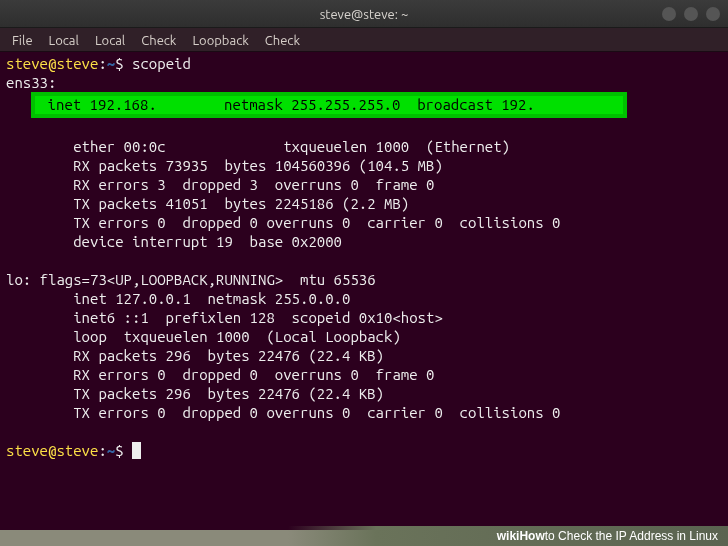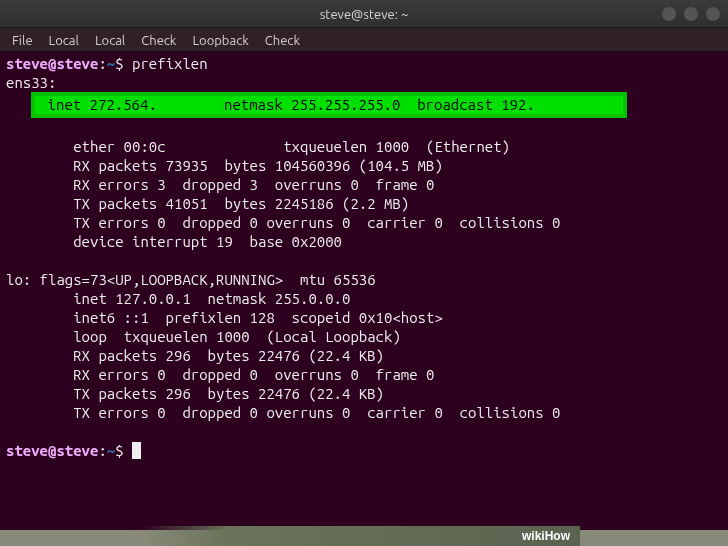--- a/index.html
+++ b/index.html
@@ -65,21 +65,21 @@
   .terminal {
     flex: 1;
     padding: 2px 6px;
     color: #eeeeee;
     font-size: 15px;
     line-height: 19px;
     white-space: pre;
     overflow: hidden;
     background: #2c001e;
   }
-  .prompt-user { color: #f0abfc; font-weight: bold; }
+  .prompt-user { color: #fde047; font-weight: normal; }
   .prompt-colon { color: #eeeeee; }
   .prompt-path { color: #3465a4; font-weight: bold; }
   .prompt-dollar { color: #eeeeee; }
   .highlight {
     background: #00e000;
     color: #000000;
     border: 4px solid #00c000;
     display: inline-block;
     padding: 0 4px;
     line-height: 18px;
@@ -88,21 +88,21 @@
     display: inline-block;
     width: 9px;
     height: 17px;
     background: #eeeeee;
     vertical-align: text-bottom;
   }
   .footer {
     position: absolute;
     bottom: 0;
     left: 0;
-    width: 580px;
+    width: 728px;
     height: 20px;
   }
   .footer-gradient {
     position: absolute;
     right: 0;
     bottom: 0;
     width: 440px;
     height: 20px;
     background: linear-gradient(90deg, rgba(110,118,70,0) 0%, #6a735a 20%, #5a6350 100%);
     display: flex;
@@ -132,23 +132,23 @@
 
   <div class="menubar">
     <span class="menu-item">File</span>
     <span class="menu-item">Local</span>
     <span class="menu-item">Local</span>
     <span class="menu-item">Check</span>
     <span class="menu-item">Loopback</span>
     <span class="menu-item">Check</span>
   </div>
 
-  <div class="terminal"><span class="prompt-user">steve@steve</span><span class="prompt-colon">:</span><span class="prompt-path">~</span><span class="prompt-dollar">$ </span><span>prefixlen</span>
+  <div class="terminal"><span class="prompt-user">steve@steve</span><span class="prompt-colon">:</span><span class="prompt-path">~</span><span class="prompt-dollar">$ </span><span>scopeid</span>
 <span>ens33:</span>
-   <span class="highlight"> inet 272.564.        netmask 255.255.255.0  broadcast 192.          </span>
+   <span class="highlight"> inet 192.168.        netmask 255.255.255.0  broadcast 192.          </span>
 
 <span>        ether 00:0c              txqueuelen 1000  (Ethernet)
         RX packets 73935  bytes 104560396 (104.5 MB)
         RX errors 3  dropped 3  overruns 0  frame 0
         TX packets 41051  bytes 2245186 (2.2 MB)
         TX errors 0  dropped 0 overruns 0  carrier 0  collisions 0
         device interrupt 19  base 0x2000</span>
 
 <span>lo: flags=73&lt;UP,LOOPBACK,RUNNING&gt;  mtu 65536
         inet 127.0.0.1  netmask 255.0.0.0
@@ -160,14 +160,15 @@
         TX errors 0  dropped 0 overruns 0  carrier 0  collisions 0</span>
 
 <span class="prompt-user">steve@steve</span><span class="prompt-colon">:</span><span class="prompt-path">~</span><span class="prompt-dollar">$ </span><span class="cursor"></span>
 </div>
 </div>
 
 <div class="footer">
   <div class="footer-gradient">
     <span class="wiki">wiki</span>
       <b>How</b>
+      <span> to Check the IP Address in Linux</span>
   </div>
 </div>
 
 </body></html>

